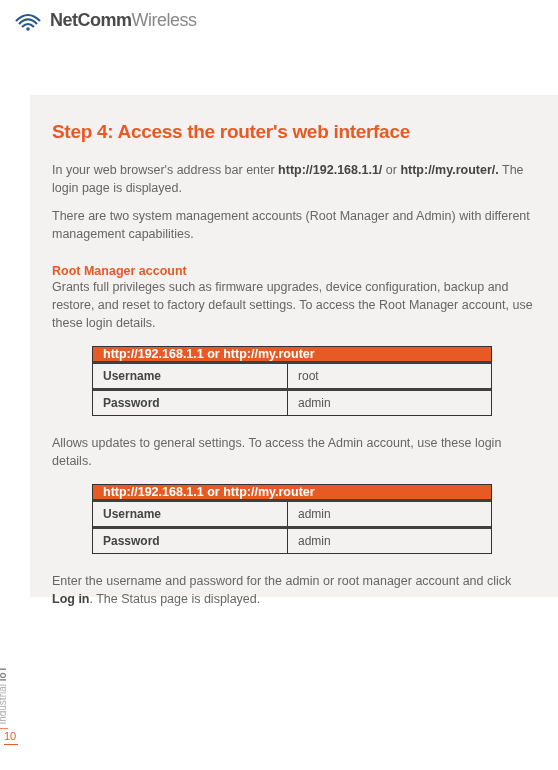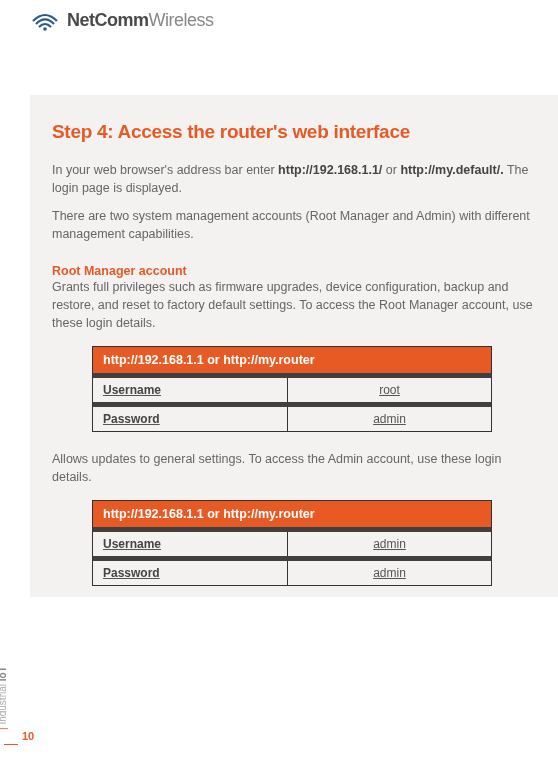--- a/index.html
+++ b/index.html
@@ -9,21 +9,21 @@
     background: #fff;
     font-family: Arial, Helvetica, sans-serif;
     color: #555;
     position: relative;
     overflow: hidden;
   }
   .logo-row {
     display: flex;
     align-items: center;
     gap: 8px;
-    padding: 10px 0 0 31px;
+    padding: 10px 0 0 14px;
   }
   .logo-icon {
     width: 28px;
     height: 20px;
     position: relative;
   }
   .logo-text {
     font-size: 18px;
     color: #4a4a4a;
     letter-spacing: -0.5px;
@@ -63,62 +63,60 @@
   .table-wrap {
     margin: 14px 0 18px 40px;
     width: 400px;
     border: 1px solid #333;
   }
   .table-head {
     background: #e75a24;
     color: #fff;
     font-weight: 700;
     font-size: 12.5px;
-    padding: 6px 10px;
+    padding: 0 10px;
   }
   .table-row {
     display: flex;
-    border-top: 5px solid #404040;
-    text-decoration: underline;
+    border-top: 3px solid #404040;
   }
   .table-cell {
     font-size: 12px;
     padding: 5px 10px;
     color: #555;
   }
   .table-cell.label {
     width: 195px;
     border-right: 1px solid #333;
     font-weight: 700;
     color: #444;
   }
   .table-cell.value {
     flex: 1;
-    text-align: center;
   }
 
   .side-label {
     position: absolute;
     left: 8px;
     bottom: 40px;
     transform: rotate(-90deg);
     transform-origin: left bottom;
     font-size: 10px;
     color: #aaa;
     white-space: nowrap;
   }
   .side-label .orange { color: #e75a24; }
   .side-label .bold { font-weight: 700; color: #888; }
   .page-num {
     position: absolute;
-    left: 22px;
+    left: 4px;
     bottom: 28px;
     font-size: 11px;
     color: #e75a24;
-    font-weight: 700;
+    font-weight: 400;
   }
   .page-underline {
     position: absolute;
     left: 4px;
     bottom: 25px;
     width: 14px;
     height: 1px;
     background: #e75a24;
   }
 </style>
@@ -136,21 +134,21 @@
   </div>
   <div class="logo-text">
     <span class="bold">NetComm</span><span class="light">Wireless</span>
   </div>
 </div>
 
 <div class="page-block">
   <div class="step-title">Step 4: Access the router's web interface</div>
 
   <p class="body-text">
-    <span>In your web browser's address bar enter </span><span class="b">http://192.168.1.1/</span><span> or </span><span class="b">http://my.default/.</span><span> The login page is displayed.</span>
+    <span>In your web browser's address bar enter </span><span class="b">http://192.168.1.1/</span><span> or </span><span class="b">http://my.router/.</span><span> The login page is displayed.</span>
   </p>
 
   <p class="body-text">There are two system management accounts (Root Manager and Admin) with different management capabilities.</p>
 
   <div class="sub-heading">Root Manager account</div>
   <p class="body-text">Grants full privileges such as firmware upgrades, device configuration, backup and restore, and reset to factory default settings. To access the Root Manager account, use these login details.</p>
 
   <div class="table-wrap">
     <div class="table-head">http://192.168.1.1 or http://my.router</div>
     <div class="table-row">
@@ -170,19 +168,22 @@
     <div class="table-row">
       <div class="table-cell label">Username</div>
       <div class="table-cell value">admin</div>
     </div>
     <div class="table-row">
       <div class="table-cell label">Password</div>
       <div class="table-cell value">admin</div>
     </div>
   </div>
 
+  <p class="body-text">
+    <span>Enter the username and password for the admin or root manager account and click </span><span class="b">Log in</span><span>. The Status page is displayed.</span>
+  </p>
 </div>
 
 <div class="side-label">
   <span class="orange">| </span><span>Industrial </span><span class="bold">IoT</span>
 </div>
 <div class="page-num">10</div>
 <div class="page-underline"></div>
 
 </body></html>

